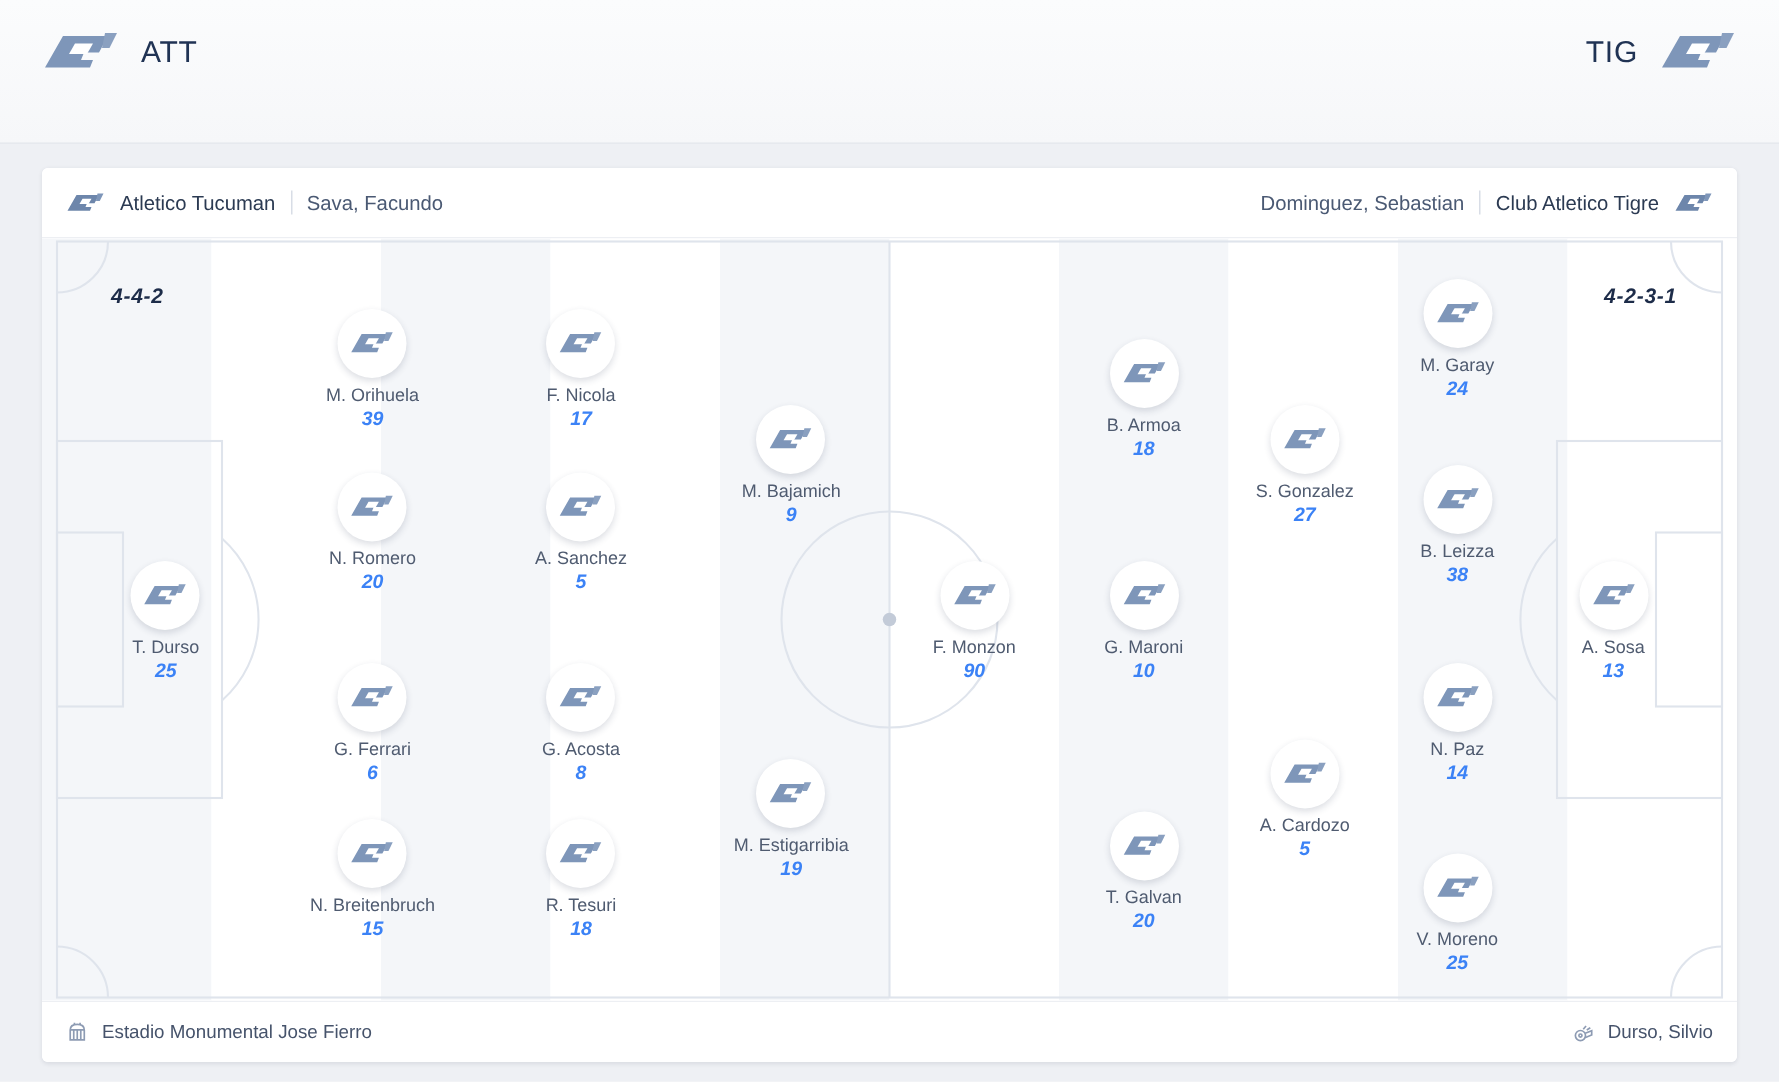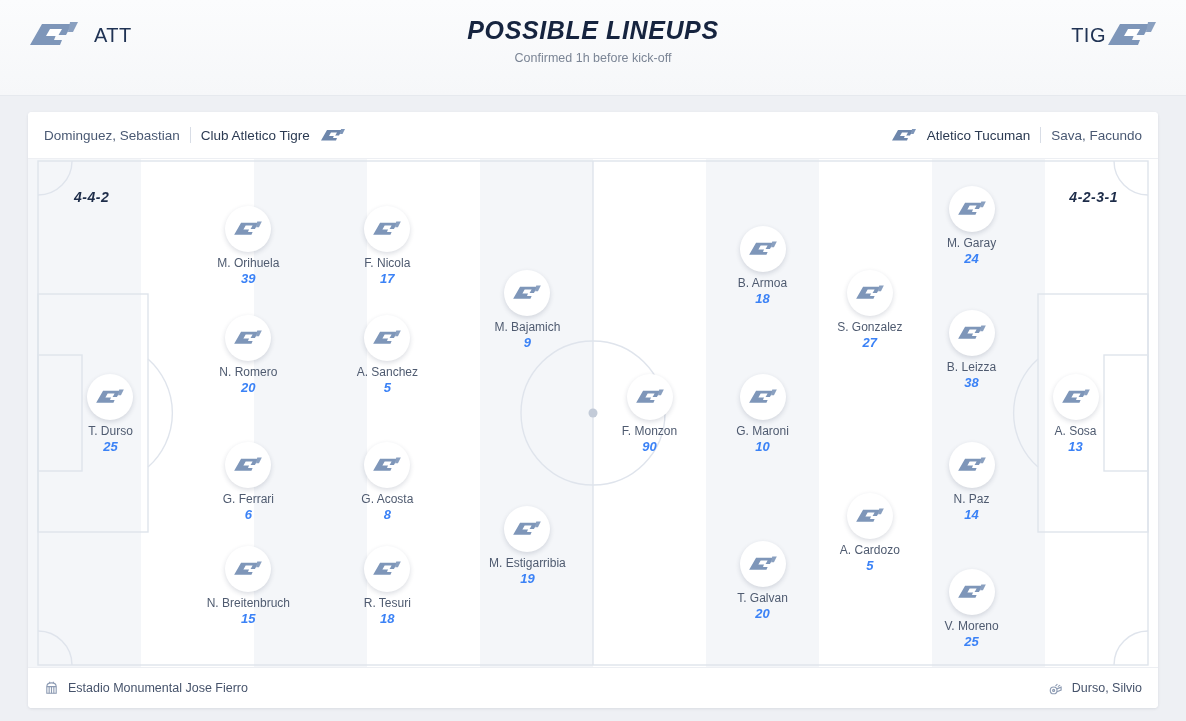--- a/index.html
+++ b/index.html
@@ -17,21 +17,21 @@
     height: 96px;
     background: linear-gradient(180deg,#fbfcfd 0%, #f6f7f9 100%);
     border-bottom: 1px solid #e6e9ee;
   }
   .topbar-left {
     position: absolute; left: 28px; top: 20px;
     display: flex; align-items: center; gap: 14px;
   }
   .topbar-right {
     position: absolute; right: 28px; top: 20px;
-    display: flex; align-items: center; 
+    display: flex; align-items: center; gap: 14px;
   }
   .team-code {
     font-size: 20px; color: #203354; letter-spacing: .5px;
   }
   .title-wrap {
     position: absolute; left: 0; right: 0; top: 16px; text-align: center;
   }
   .title-main {
     font-size: 25px; font-weight: bold; font-style: italic;
     color: #16243f; letter-spacing: .6px;
@@ -132,64 +132,60 @@
       <span class="logo">
         <svg width="52" height="30" viewBox="0 0 52 30">
           <path d="M14 4 L44 4 L38 15 L28 15 L26 20 L34 20 L32 25 L2 25 Z" fill="#7e96b9"></path>
           <path d="M22 9 L34 9 L30 16 L18 16 Z" fill="#ffffff"></path>
           <path d="M42 2 L50 2 L45 12 L40 12 Z" fill="#8aa0c0"></path>
         </svg>
       </span>
       <span class="team-code">ATT</span>
     </div>
 
-    <div class="title-wrap">
-      <div class="title-main">POSSIBLE LINEUPS</div>
-      <div class="title-sub">Confirmed 1h before kick-off</div>
-    </div>
 
     <div class="topbar-right">
       <span class="team-code">TIG</span>
       <span class="logo">
         <svg width="52" height="30" viewBox="0 0 52 30">
           <path d="M14 4 L44 4 L38 15 L28 15 L26 20 L34 20 L32 25 L2 25 Z" fill="#7e96b9"></path>
           <path d="M22 9 L34 9 L30 16 L18 16 Z" fill="#ffffff"></path>
           <path d="M42 2 L50 2 L45 12 L40 12 Z" fill="#8aa0c0"></path>
         </svg>
       </span>
     </div>
   </div>
 
   <div class="card">
 
     <div class="teambar">
       <div class="teambar-side">
+        <span class="logo">
+          <svg width="26" height="15" viewBox="0 0 52 30">
+            <path d="M14 4 L44 4 L38 15 L28 15 L26 20 L34 20 L32 25 L2 25 Z" fill="#6d86ab"></path>
+            <path d="M22 9 L34 9 L30 16 L18 16 Z" fill="#ffffff"></path>
+            <path d="M42 2 L50 2 L45 12 L40 12 Z" fill="#7e96b9"></path>
+          </svg>
+        </span>
+        <span class="teambar-name">Atletico Tucuman</span>
+        <span class="vsep"></span>
+        <span class="teambar-coach">Sava, Facundo</span>
+      </div>
+
+      <div class="teambar-side">
         <span class="teambar-coach">Dominguez, Sebastian</span>
         <span class="vsep"></span>
         <span class="teambar-name">Club Atletico Tigre</span>
         <span class="logo">
           <svg width="26" height="15" viewBox="0 0 52 30">
             <path d="M14 4 L44 4 L38 15 L28 15 L26 20 L34 20 L32 25 L2 25 Z" fill="#6d86ab"></path>
             <path d="M22 9 L34 9 L30 16 L18 16 Z" fill="#ffffff"></path>
             <path d="M42 2 L50 2 L45 12 L40 12 Z" fill="#7e96b9"></path>
           </svg>
         </span>
-      </div>
-
-      <div class="teambar-side">
-        <span class="logo">
-          <svg width="26" height="15" viewBox="0 0 52 30">
-            <path d="M14 4 L44 4 L38 15 L28 15 L26 20 L34 20 L32 25 L2 25 Z" fill="#6d86ab"></path>
-            <path d="M22 9 L34 9 L30 16 L18 16 Z" fill="#ffffff"></path>
-            <path d="M42 2 L50 2 L45 12 L40 12 Z" fill="#7e96b9"></path>
-          </svg>
-        </span>
-        <span class="teambar-name">Atletico Tucuman</span>
-        <span class="vsep"></span>
-        <span class="teambar-coach">Sava, Facundo</span>
       </div>
     </div>
 
     <div class="pitch">
 
       <div class="stripes">
         <div class="stripe alt"></div>
         <div class="stripe plain"></div>
         <div class="stripe alt"></div>
         <div class="stripe plain"></div>

